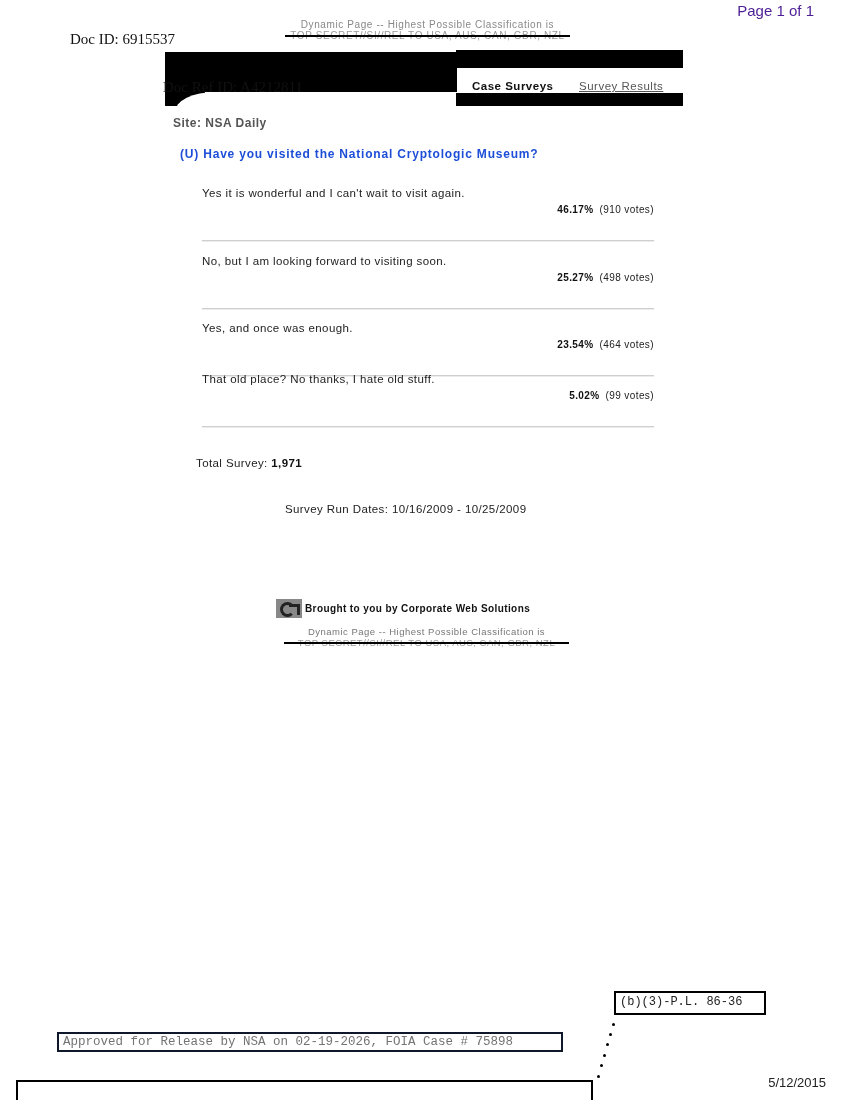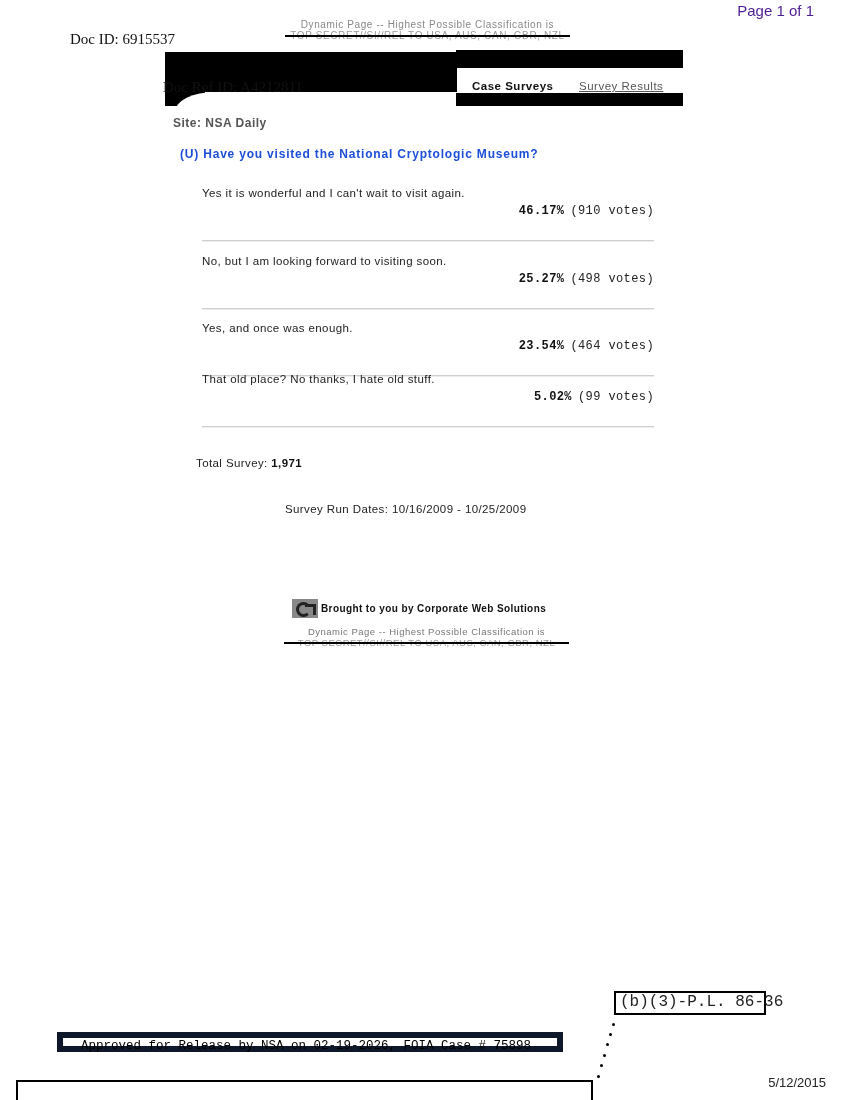--- a/index.html
+++ b/index.html
@@ -19,37 +19,37 @@
     .hdr-right-top { left: 456px; top: 50px; width: 227px; height: 18px; background: #000; }
     .hdr-right-bot { left: 456px; top: 93px; width: 227px; height: 13px; background: #000; }
     .nav-site-surveys { left: 472px; top: 80px; font-size: 11.5px; font-weight: bold; color: #111; letter-spacing: 0.5px; }
     .nav-survey-results { left: 579px; top: 80px; font-size: 11.5px; color: #555; text-decoration: underline; letter-spacing: 0.5px; }
 
     .site-name { left: 173px; top: 116px; font-size: 12px; font-weight: bold; color: #555; letter-spacing: 0.5px; text-align: right; }
     .question { left: 180px; top: 147px; font-size: 12px; font-weight: bold; color: #1d4ed8; letter-spacing: 0.8px; }
 
     .answer { left: 202px; width: 452px; height: 68px; }
     .answer .label { position: absolute; left: 0; top: 0; font-size: 11.5px; color: #222; letter-spacing: 0.4px; }
-    .answer .result { position: absolute; right: 0; top: 17px; font-size: 12px; color: #222; letter-spacing: 0.4px; font-family: Liberation Mono, monospace; }
+    .answer .result { position: absolute; right: 0; top: 17px; font-size: 10px; color: #222; letter-spacing: 0.4px; }
     .answer .pct { font-weight: bold; color: #111; margin-right: 6px; }
     .answer .divider { position: absolute; left: 0; right: 0; top: 53px; height: 1px; background: #cfcfcf; box-shadow: 0 1px 0 #ececec; }
 
     .total { left: 196px; top: 457px; font-size: 11.5px; color: #222; letter-spacing: 0.4px; }
     .total b { color: #111; }
     .run-dates { left: 285px; top: 503px; font-size: 11.5px; color: #222; letter-spacing: 0.4px; }
 
-    .brought { left: 292px; top: 599px; display: flex; align-items: center; }
+    .brought { left: 276px; top: 599px; display: flex; align-items: center; }
     .logo { width: 26px; height: 19px; background: #888; position: relative; margin-right: 3px; }
     .logo::before { content: ""; position: absolute; left: 4px; top: 3px; width: 9px; height: 9px; border: 3px solid #222; border-right-color: transparent; border-radius: 50%; }
     .logo::after { content: ""; position: absolute; left: 13px; top: 5px; width: 8px; height: 8px; border-top: 3px solid #222; border-right: 3px solid #222; }
     .brought-text { font-size: 10px; font-weight: bold; color: #111; letter-spacing: 0.4px; }
     .classif-bottom { left: 284px; top: 626px; width: 285px; text-align: center; font-size: 9.5px; color: #777; letter-spacing: 0.5px; line-height: 11px; }
 
-    .release { left: 57px; top: 1032px; width: 506px; height: 20px; border: 6px solid #0f172a; box-sizing: border-box; font-family: "Liberation Mono", monospace; font-size: 12.5px; color: #000000; line-height: 16px; padding-left: 18px; white-space: nowrap; }
-    .exemption { left: 614px; top: 991px; width: 152px; height: 24px; border: 2px solid #000; box-sizing: border-box; font-family: "Liberation Mono", monospace; font-size: 16px; color: #222; line-height: 19px; padding-left: 4px; white-space: nowrap; }
+    .release { left: 57px; top: 1032px; width: 506px; height: 20px; border: 2px solid #0f172a; box-sizing: border-box; font-family: "Liberation Mono", monospace; font-size: 12.5px; color: #737373; line-height: 16px; padding-left: 4px; white-space: nowrap; }
+    .exemption { left: 614px; top: 991px; width: 152px; height: 24px; border: 2px solid #000; box-sizing: border-box; font-family: "Liberation Mono", monospace; font-size: 12px; color: #222; line-height: 19px; padding-left: 4px; white-space: nowrap; }
     .dot { width: 3px; height: 3px; background: #000; border-radius: 50%; }
     .bottom-box { left: 16px; top: 1080px; width: 577px; height: 40px; border: 2px solid #000; box-sizing: border-box; }
     .print-date { right: 24px; top: 1075px; font-size: 13px; color: #222; }
   </style>
 </head>
 <body>
 
 <div class="abs page-num">Page 1 of 1</div>
 <div class="abs doc-id">Doc ID: 6915537</div>
 <div class="abs doc-ref">Doc Ref ID: A4212811</div>

